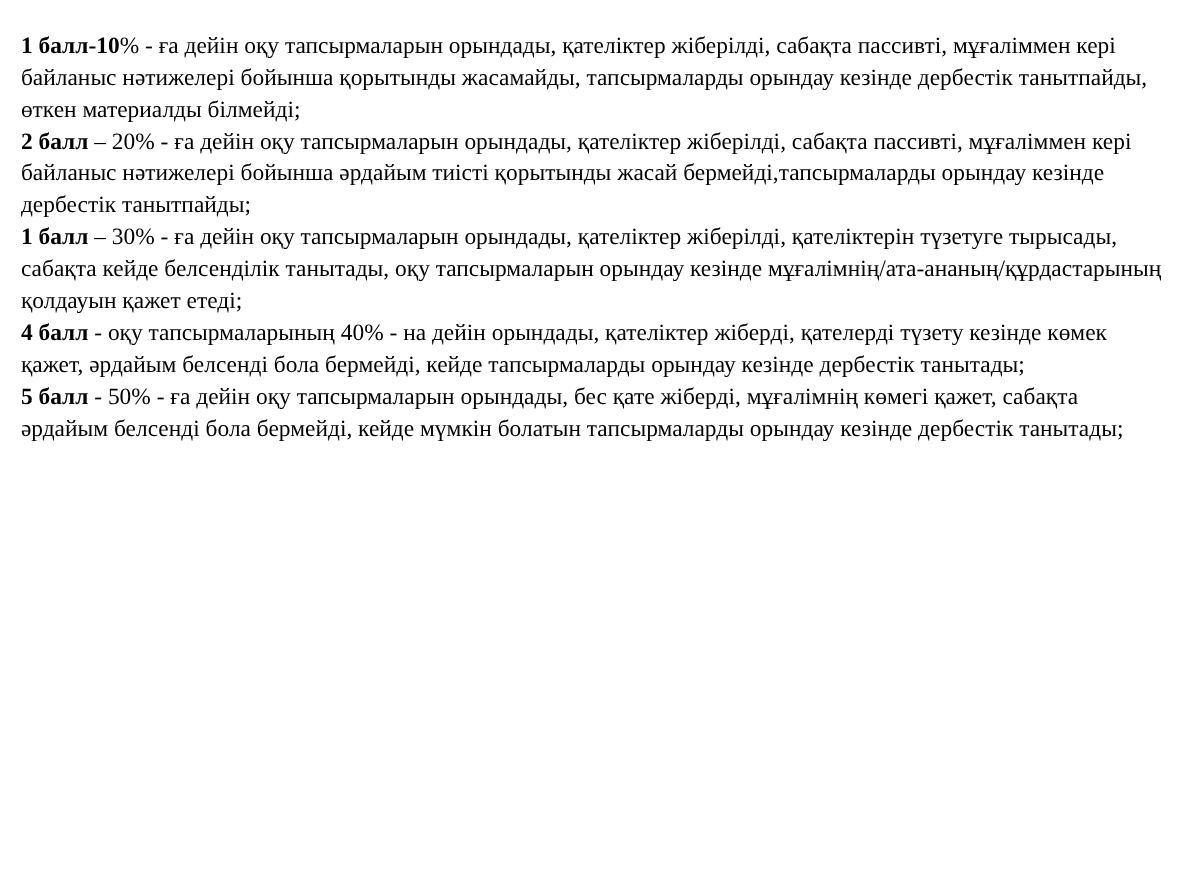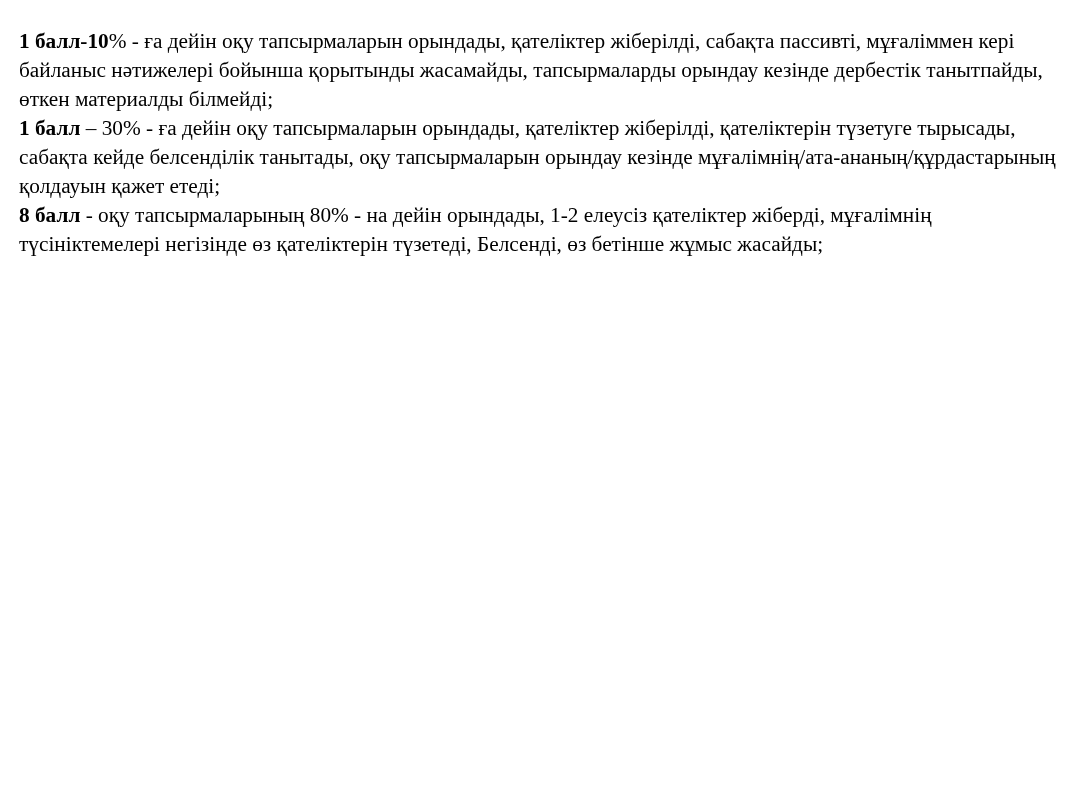--- a/index.html
+++ b/index.html
@@ -31,15 +31,17 @@
   }
   .score-label {
     font-weight: bold;
   }
 </style>
 </head>
 <body>
 
 <div class="page">
   <p class="criteria-item"><span class="score-label">1 балл-10</span><span>% - ға дейін оқу тапсырмаларын орындады, қателіктер жіберілді, сабақта пассивті, мұғаліммен кері байланыс нәтижелері бойынша қорытынды жасамайды, тапсырмаларды орындау кезінде дербестік танытпайды, өткен материалды білмейді;</span></p>
+  <p class="criteria-item"><span class="score-label">2 балл</span><span> – 20% - ға дейін оқу тапсырмаларын орындады, қателіктер жіберілді, сабақта пассивті, мұғаліммен кері байланыс нәтижелері бойынша әрдайым тиісті қорытынды жасай бермейді,тапсырмаларды орындау кезінде дербестік танытпайды;</span></p>
   <p class="criteria-item"><span class="score-label">1 балл</span><span> – 30% - ға дейін оқу тапсырмаларын орындады, қателіктер жіберілді, қателіктерін түзетуге тырысады, сабақта кейде белсенділік танытады, оқу тапсырмаларын орындау кезінде мұғалімнің/ата-ананың/құрдастарының қолдауын қажет етеді;</span></p>
-  <p class="criteria-item"><span class="score-label">8 балл</span><span> - оқу тапсырмаларының 80% - на дейін орындады, 1-2 елеусіз қателіктер жіберді, мұғалімнің түсініктемелері негізінде өз қателіктерін түзетеді, Белсенді, өз бетінше жұмыс жасайды;</span></p>
+  <p class="criteria-item"><span class="score-label">4 балл</span><span> - оқу тапсырмаларының 40% - на дейін орындады, қателіктер жіберді, қателерді түзету кезінде көмек қажет, әрдайым белсенді бола бермейді, кейде тапсырмаларды орындау кезінде дербестік танытады;</span></p>
+  <p class="criteria-item"><span class="score-label">5 балл</span><span> - 50% - ға дейін оқу тапсырмаларын орындады, бес қате жіберді, мұғалімнің көмегі қажет, сабақта әрдайым белсенді бола бермейді, кейде мүмкін болатын тапсырмаларды орындау кезінде дербестік танытады;</span></p>
 </div>
 
 </body></html>

